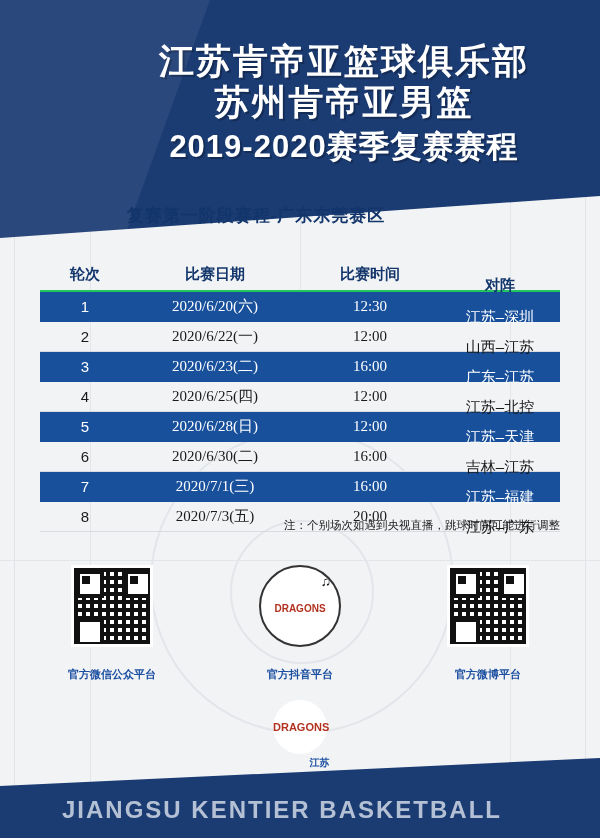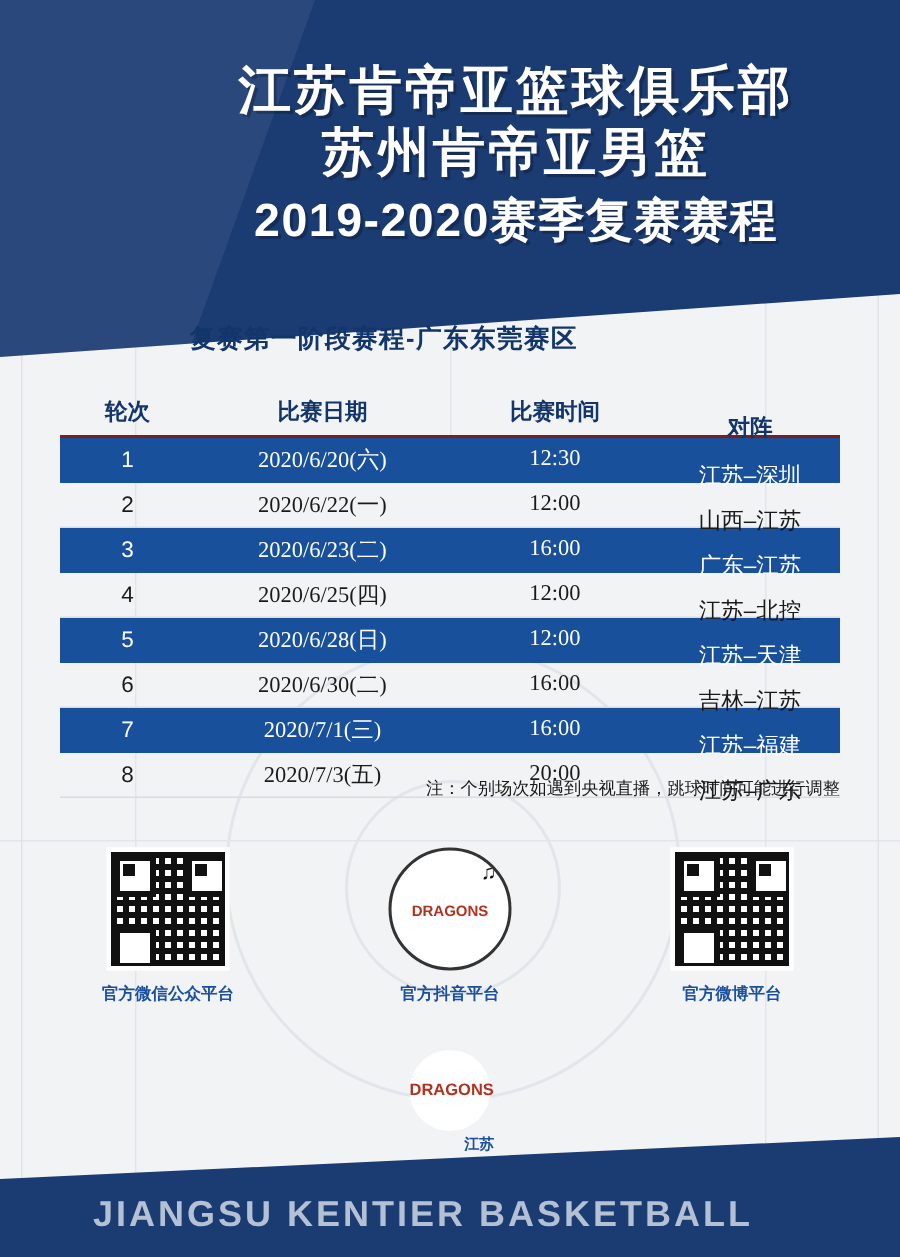--- a/index.html
+++ b/index.html
@@ -87,21 +87,21 @@
   .title-2 { font-size: 35px; }
   .title-3 {
     font-size: 31px;
     margin-top: 6px;
     letter-spacing: 1px;
   }
 
   .subtitle {
     position: absolute;
     left: 0;
-    top: 214px;
+    top: 204px;
     width: 512px;
     text-align: center;
     color: #12356b;
     font-size: 17px;
     font-weight: bold;
     letter-spacing: 1px;
     z-index: 4;
   }
 
   
@@ -112,21 +112,21 @@
     width: 520px;
     z-index: 4;
     font-size: 15px;
   }
   .thead {
     display: flex;
     align-items: center;
     height: 32px;
     color: #12356b;
     font-weight: bold;
-    border-bottom: 2px solid #7f1d1d;
+    border-bottom: 2px solid #22c55e;
   }
   .trow {
     display: flex;
     align-items: center;
     height: 29px;
     color: #1a1a1a;
     border-bottom: 1px solid #d8dce2;
   }
   .trow.alt {
     background: #18509c;
@@ -218,21 +218,21 @@
     text-align: center;
   }
   .douyin .note-icon {
     position: absolute;
     right: 8px;
     top: 6px;
     font-size: 14px;
     color: #111;
   }
   .social-label {
-    margin-top: 8px;
+    margin-top: 20px;
     font-size: 11px;
     color: #1b4fa0;
     font-weight: bold;
   }
 
   .bottom-logo {
     position: absolute;
     left: 0;
     top: 700px;
     width: 600px;

